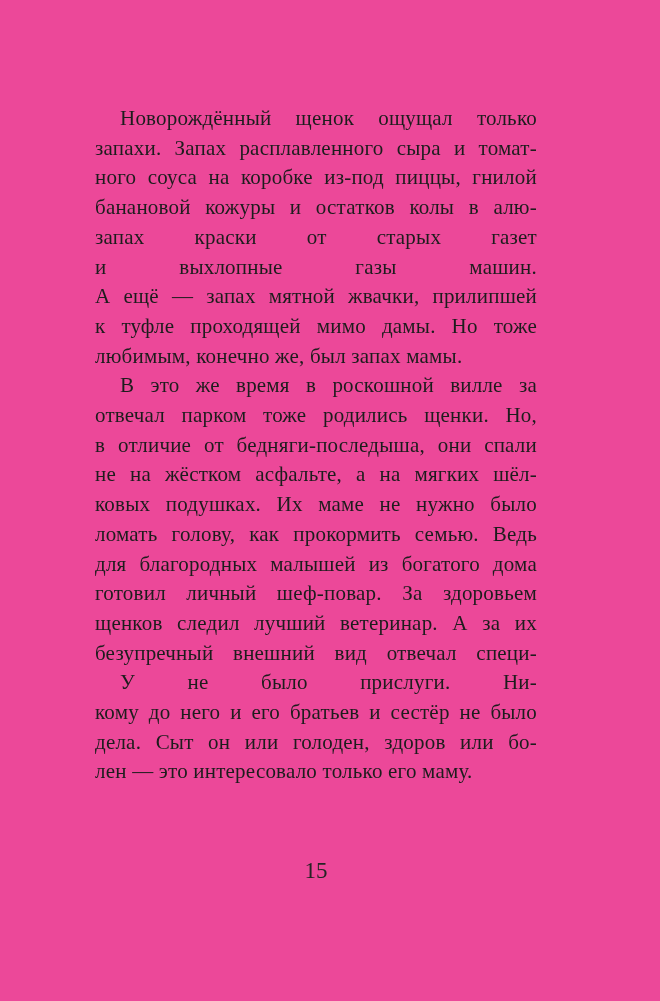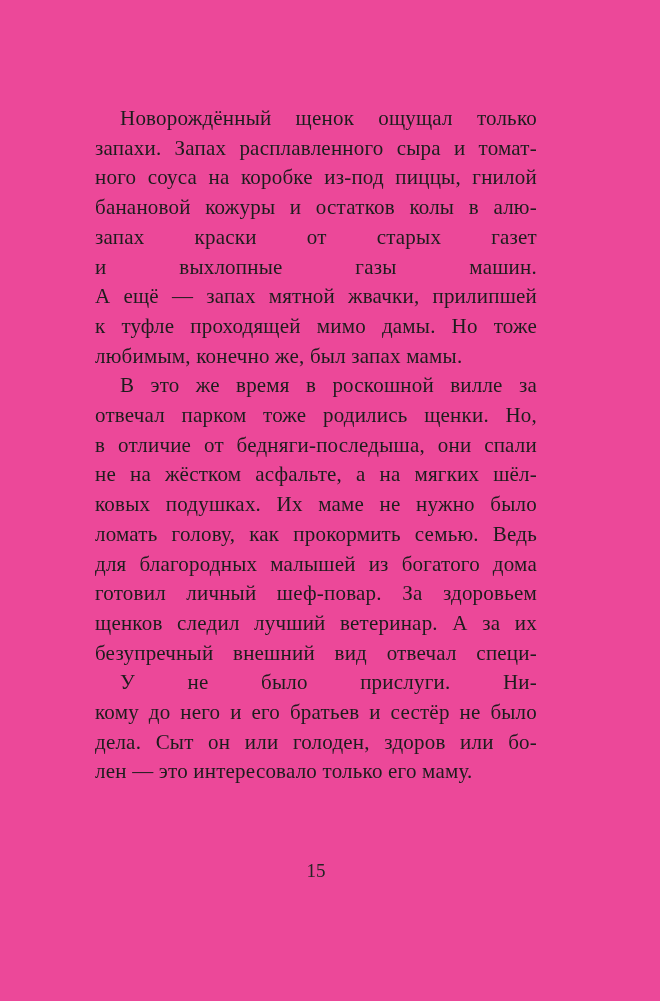--- a/index.html
+++ b/index.html
@@ -36,21 +36,21 @@
   .line.last {
     display: block;
     white-space: normal;
   }
   .page-number {
     position: absolute;
     left: 95px;
     top: 856px;
     width: 442px;
     text-align: center;
-    font-size: 19px;
+    font-size: 23px;
     line-height: 29.7px;
     color: #242424;
   }
 </style>
 </head>
 <body>
 
 <div class="page">
   <div class="text-block">
       <div class="paragraph">

